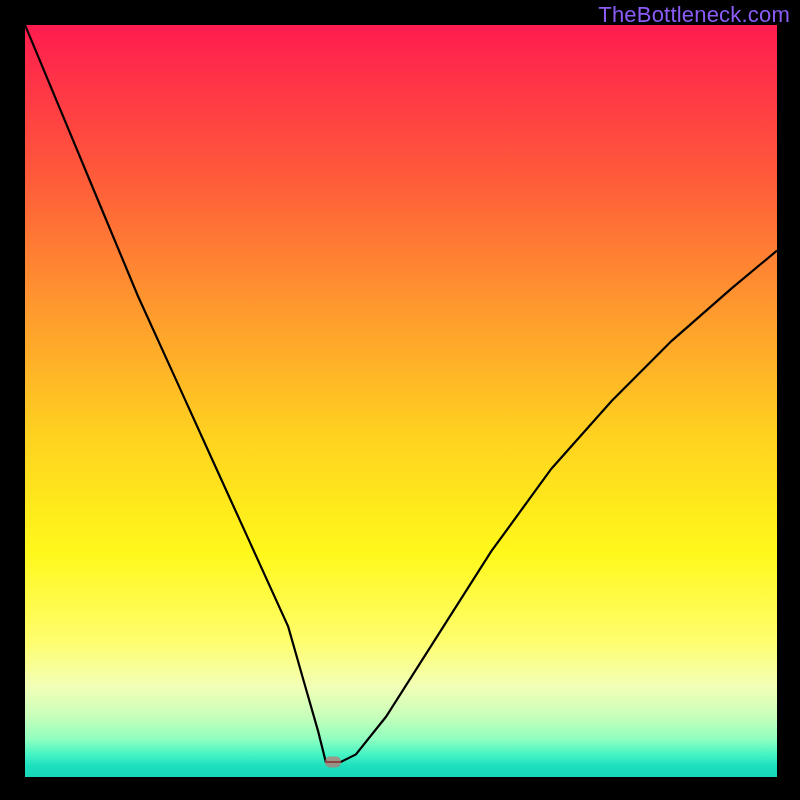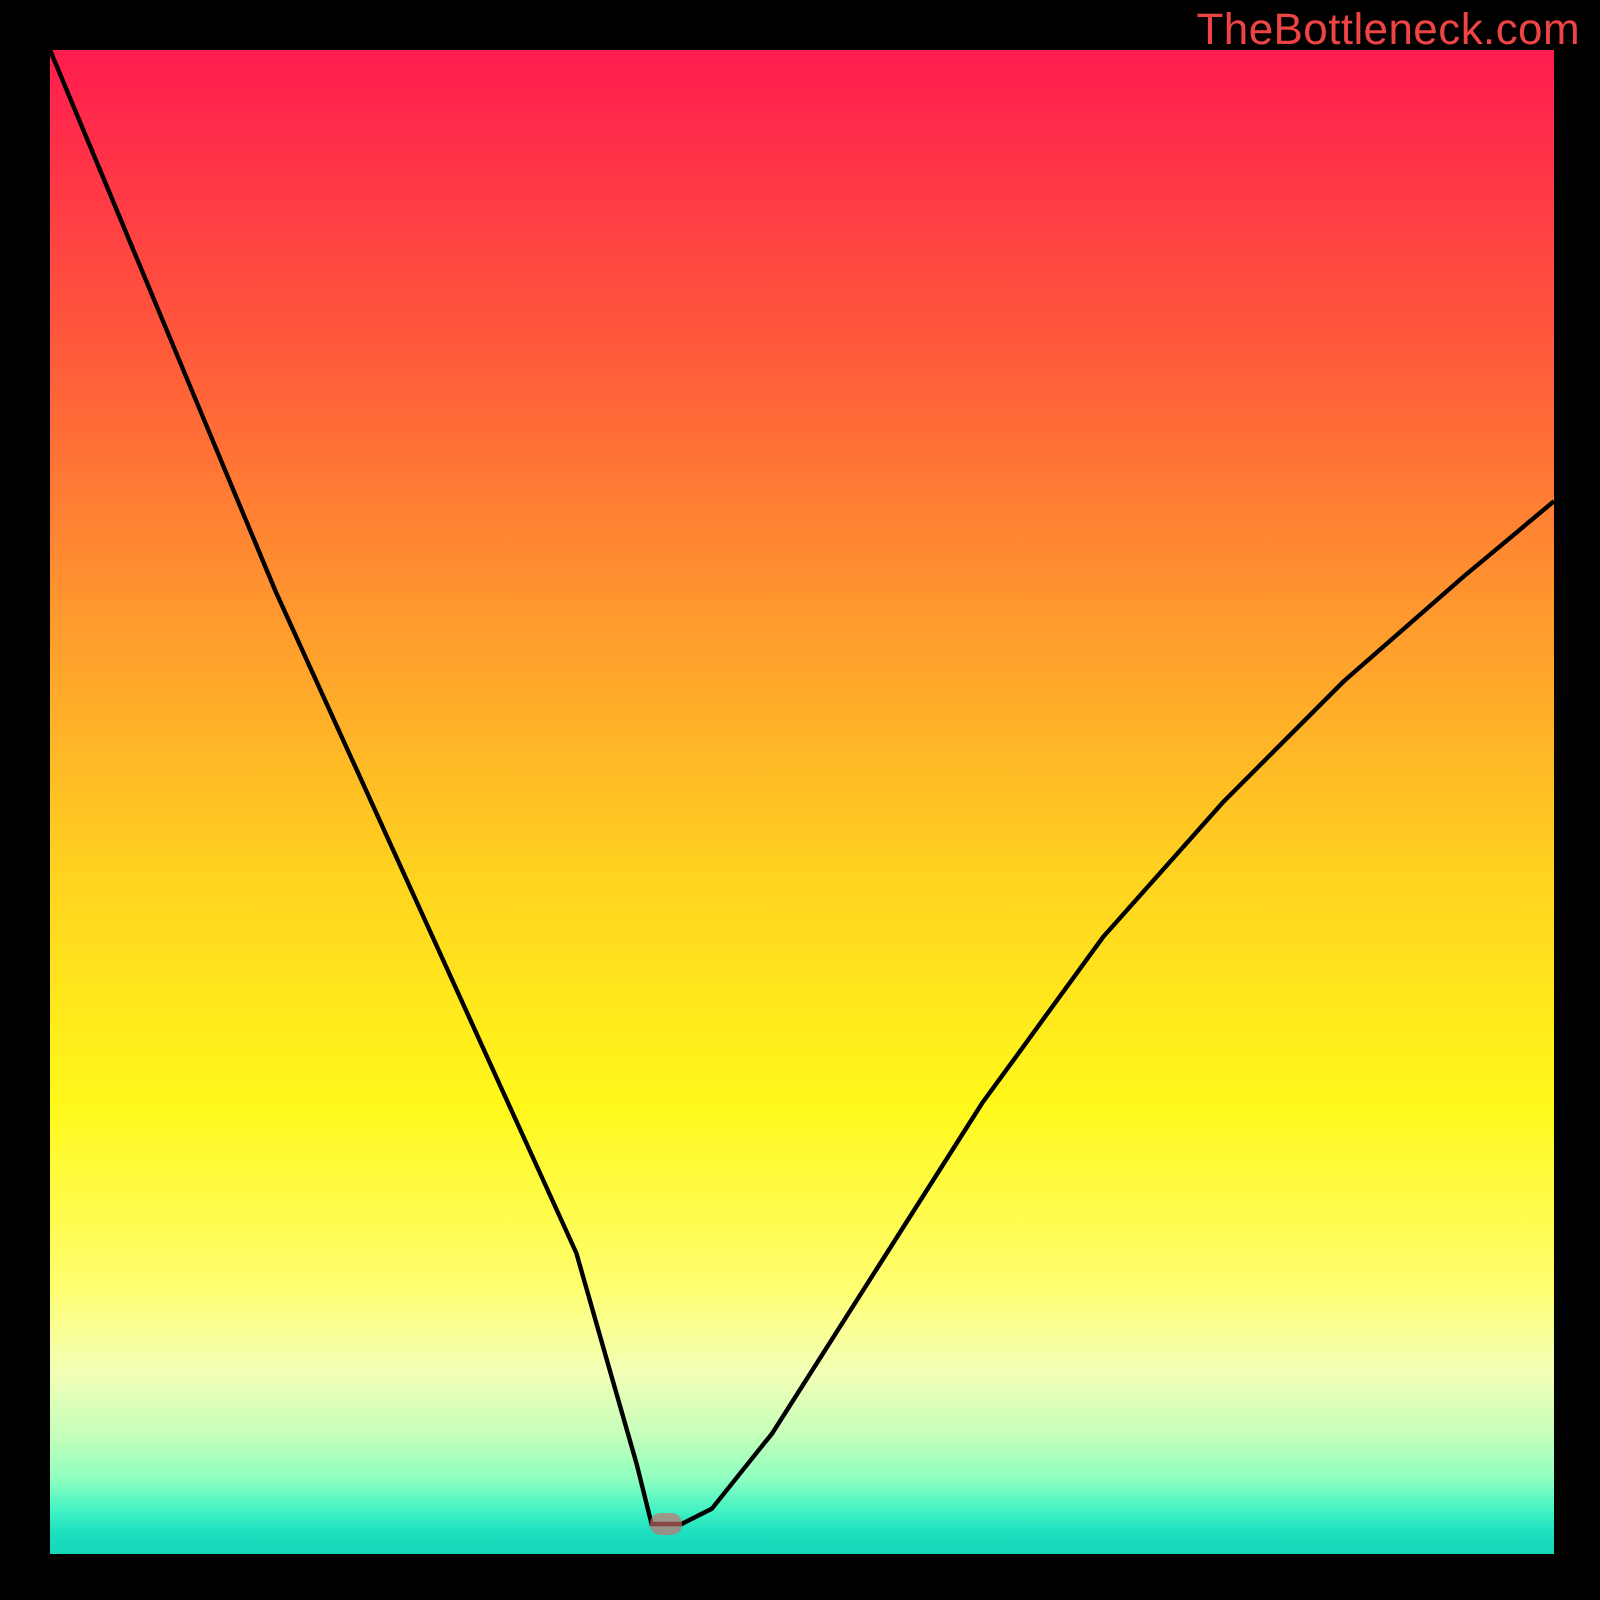--- a/index.html
+++ b/index.html
@@ -14,21 +14,21 @@
   .frame {
     position: relative;
     width: 800px;
     height: 800px;
     background: #000;
   }
   .watermark {
     position: absolute;
     top: 2px;
     right: 10px;
-    color: #ef4444;
+    color: #8b5cf6;
     font-size: 22px;
     letter-spacing: 0.2px;
     z-index: 5;
   }
   .plot {
     position: absolute;
     left: 25px;
     top: 25px;
     width: 752px;
     height: 752px;

